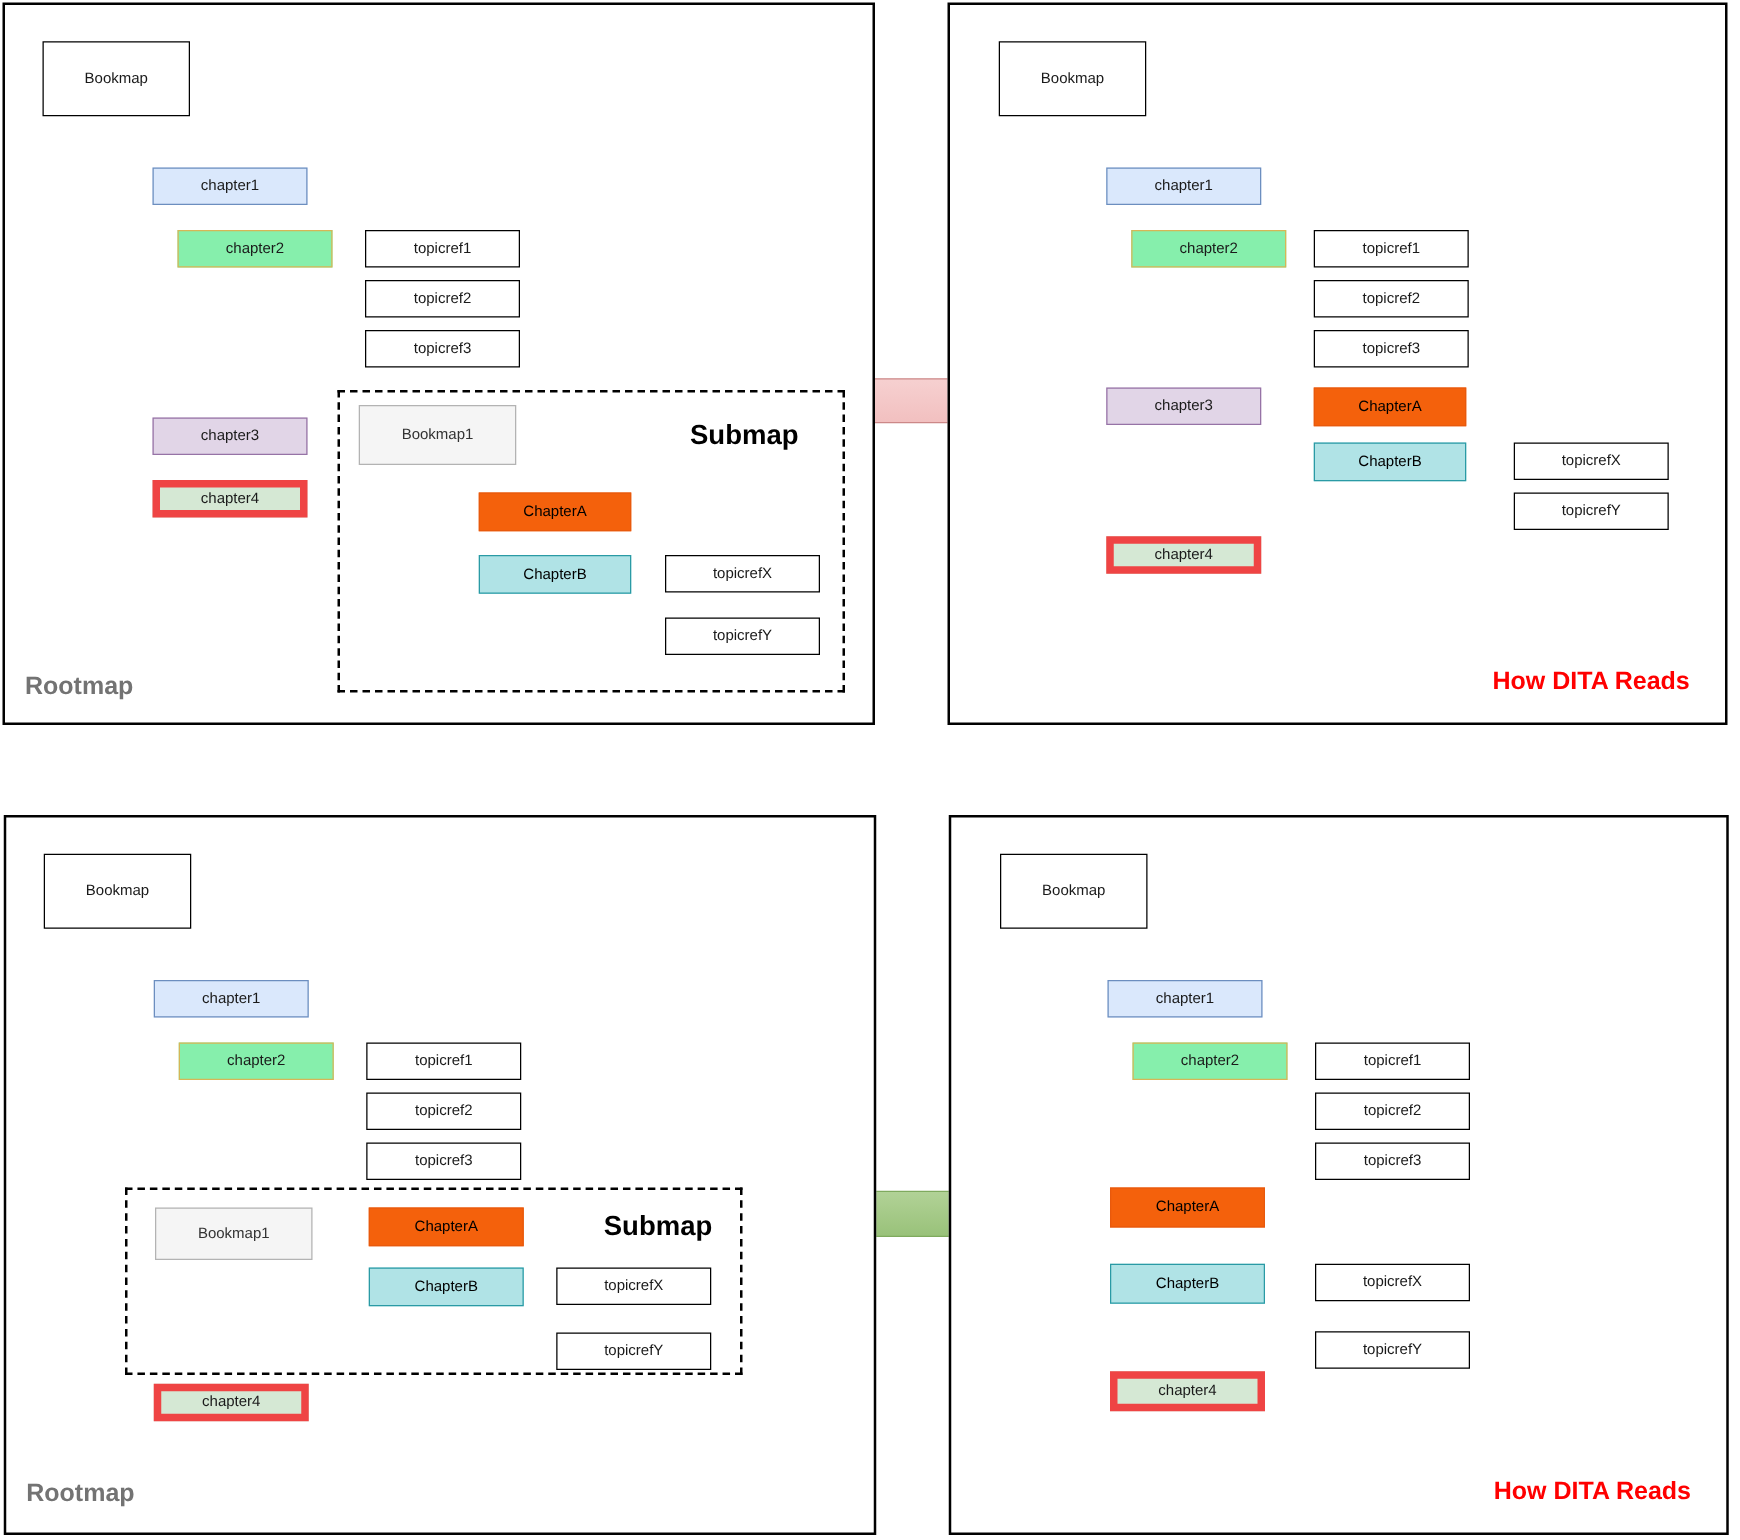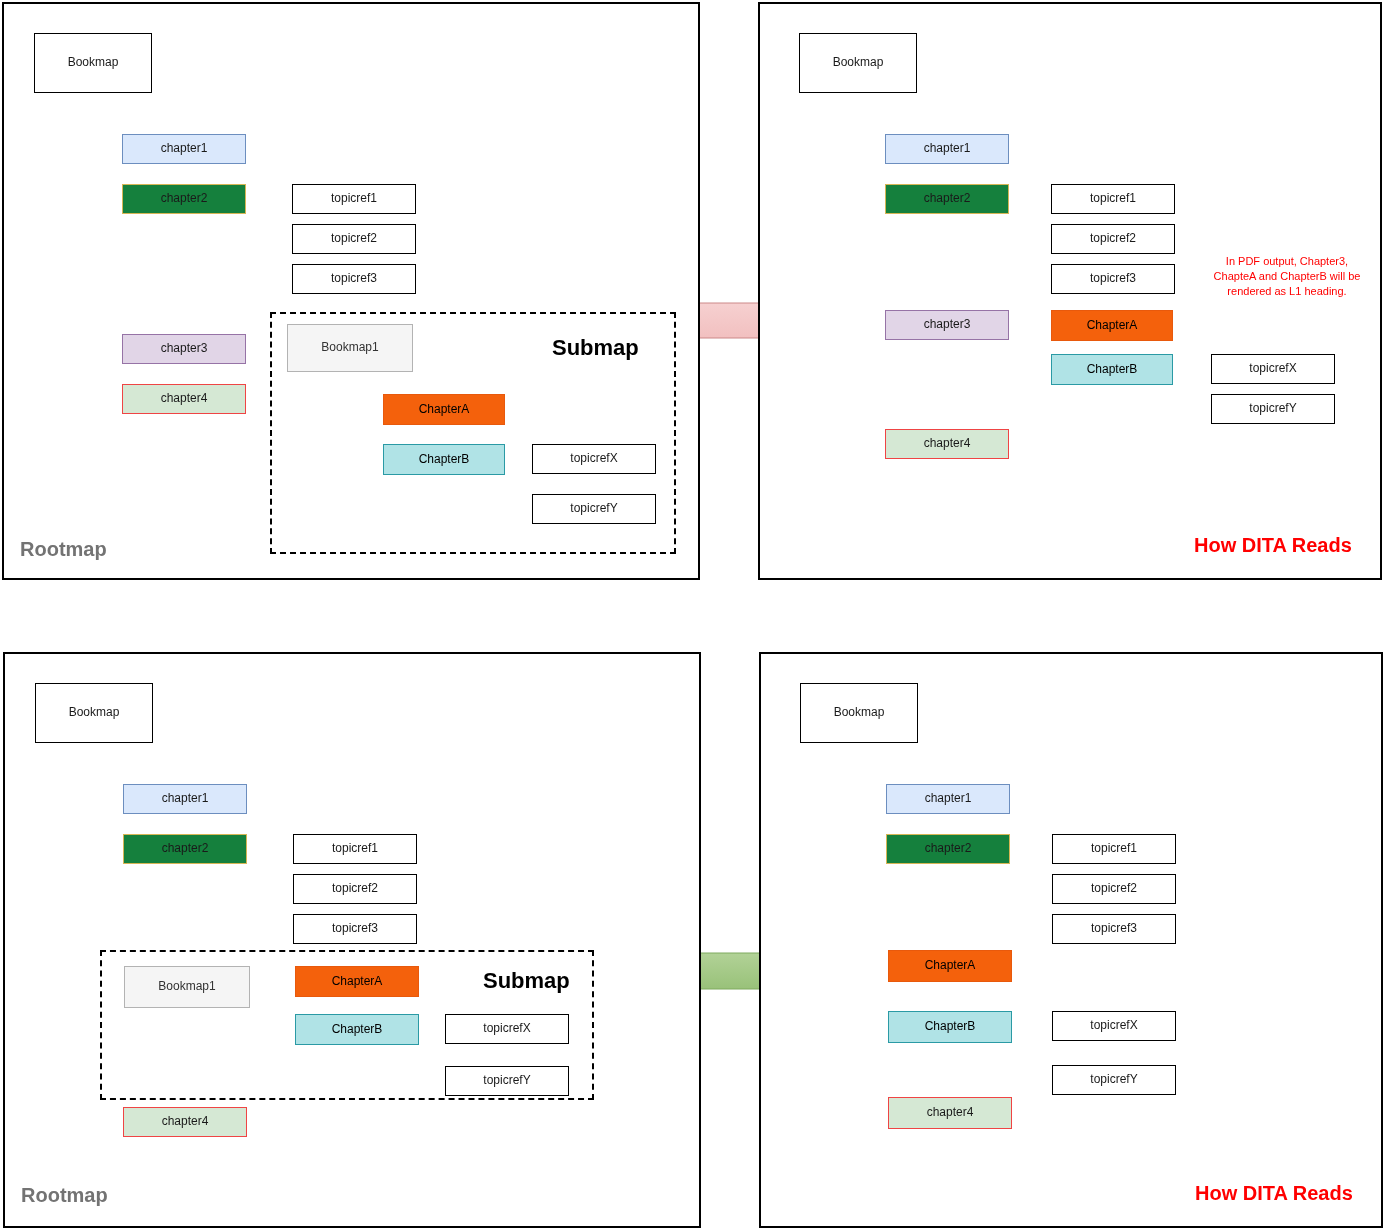--- a/index.html
+++ b/index.html
@@ -12,23 +12,23 @@
 
   
   .node{position:absolute;box-sizing:border-box;display:flex;align-items:center;
         justify-content:center;font-size:12px;color:#1a1a1a;line-height:1.1;
         text-align:right;border:1px solid #000000;background:#ffffff;}
 
   .n-plain   {border:1px solid #000000;background:#ffffff;}
   .n-bookmap {border:1px solid #000000;background:#ffffff;}
   .n-bookmap1{border:1px solid #b3b3b3;background:#f5f5f5;color:#333333;}
   .n-ch1     {border:1px solid #6c8ebf;background:#dae8fc;}
-  .n-ch2     {border:1px solid #d6b656;background:#15803d;}
+  .n-ch2     {border:1px solid #d6b656;background:#86efac;margin-left:20px;}
   .n-ch3     {border:1px solid #9673a6;background:#e1d5e7;}
-  .n-ch4     {border:1px solid #ef4444;background:#d5e8d4;}
+  .n-ch4     {border:6px solid #ef4444;background:#d5e8d4;}
   .n-chA     {border:1px solid #e8590c;background:#f4610c;color:#000000;}
   .n-chB     {border:1px solid #2a9aa5;background:#b0e3e6;color:#000000;}
 
   
   .submap-frame{position:absolute;box-sizing:border-box;border:2px dashed #000000;background:transparent;}
   .submap-label{position:absolute;font-size:22px;font-weight:bold;color:#000000;
                 font-family:"Liberation Sans","DejaVu Sans",sans-serif;white-space:nowrap;}
 
   
   .caption{position:absolute;font-size:20px;font-weight:bold;white-space:nowrap;}
@@ -171,23 +171,20 @@
   <div class="node n-plain" style="left:291px;top:220px;width:124px;height:30px;">topicref2</div>
   <div class="node n-plain" style="left:291px;top:260px;width:124px;height:30px;">topicref3</div>
 
   <div class="node n-chA" style="left:291px;top:306px;width:122px;height:31px;">ChapterA</div>
 
   <div class="node n-chB" style="left:291px;top:350px;width:122px;height:31px;">ChapterB</div>
 
   <div class="node n-plain" style="left:451px;top:350px;width:124px;height:30px;">topicrefX</div>
   <div class="node n-plain" style="left:451px;top:390px;width:124px;height:30px;">topicrefY</div>
 
-  <div class="note" style="left:444px;top:250px;width:166px;">In PDF output,  Chapter3,
-ChapteA and ChapterB will be
-rendered as L1 heading.</div>
 
   <span class="caption dita" style="left:398px;top:530px;">How DITA Reads</span>
 </div>
 
 <div class="panel" style="left:3px;top:652px;width:698px;height:576px;">
 
   <div class="node n-bookmap" style="left:30px;top:29px;width:118px;height:60px;">Bookmap</div>
 
   <div class="node n-ch1" style="left:118px;top:130px;width:124px;height:30px;">chapter1</div>
 

